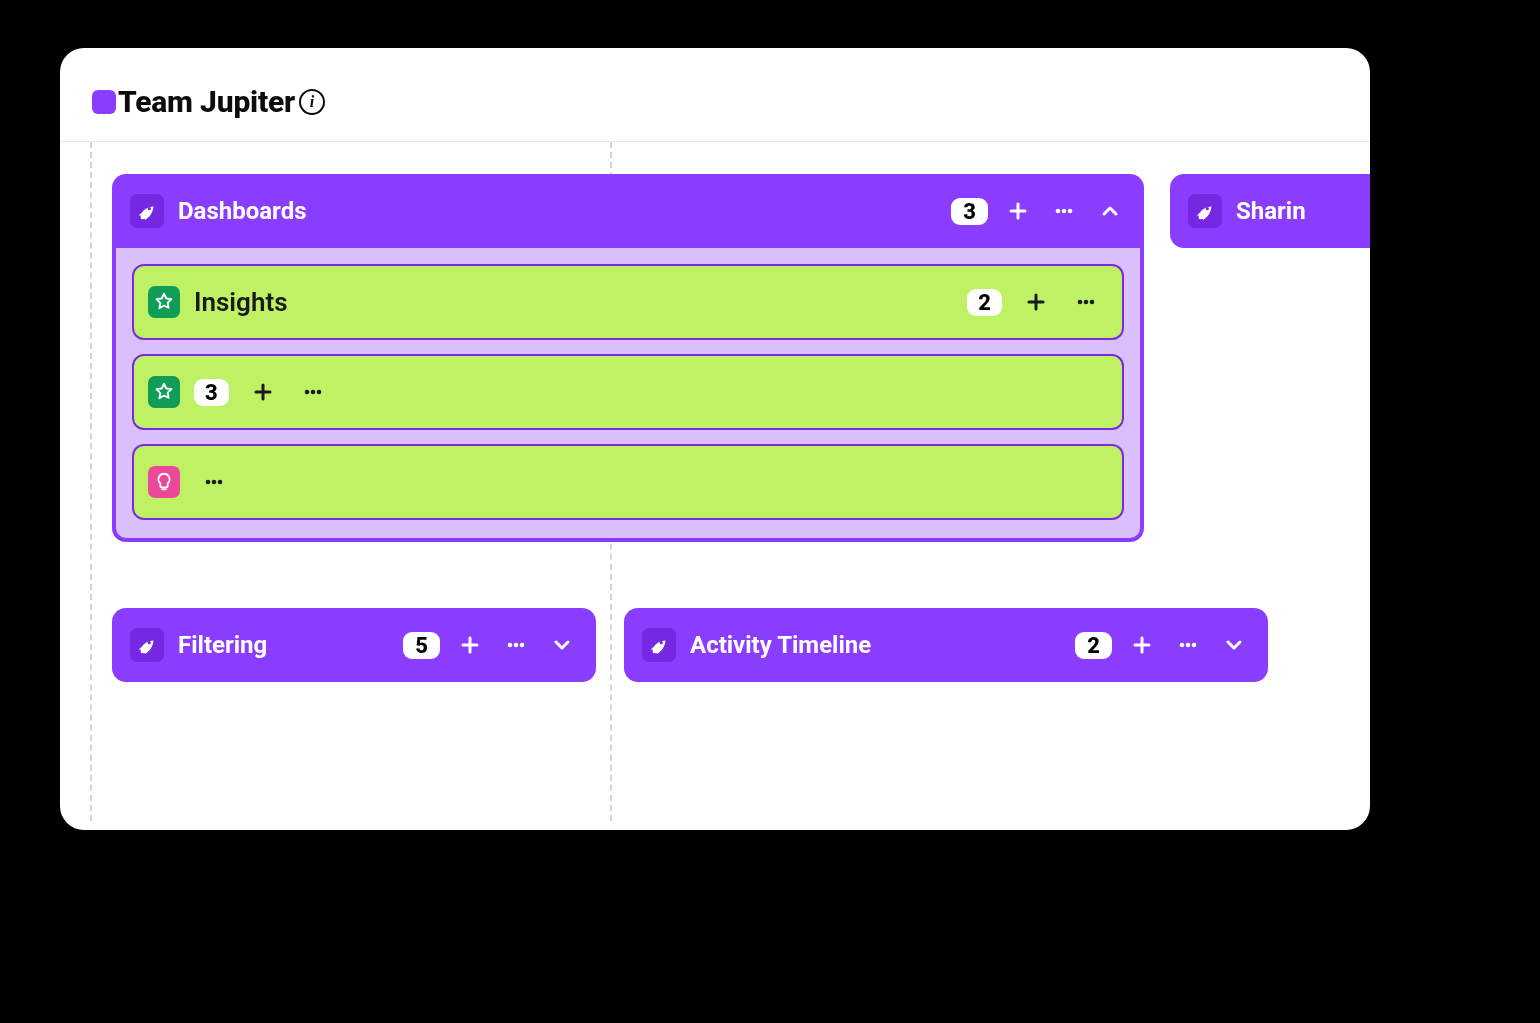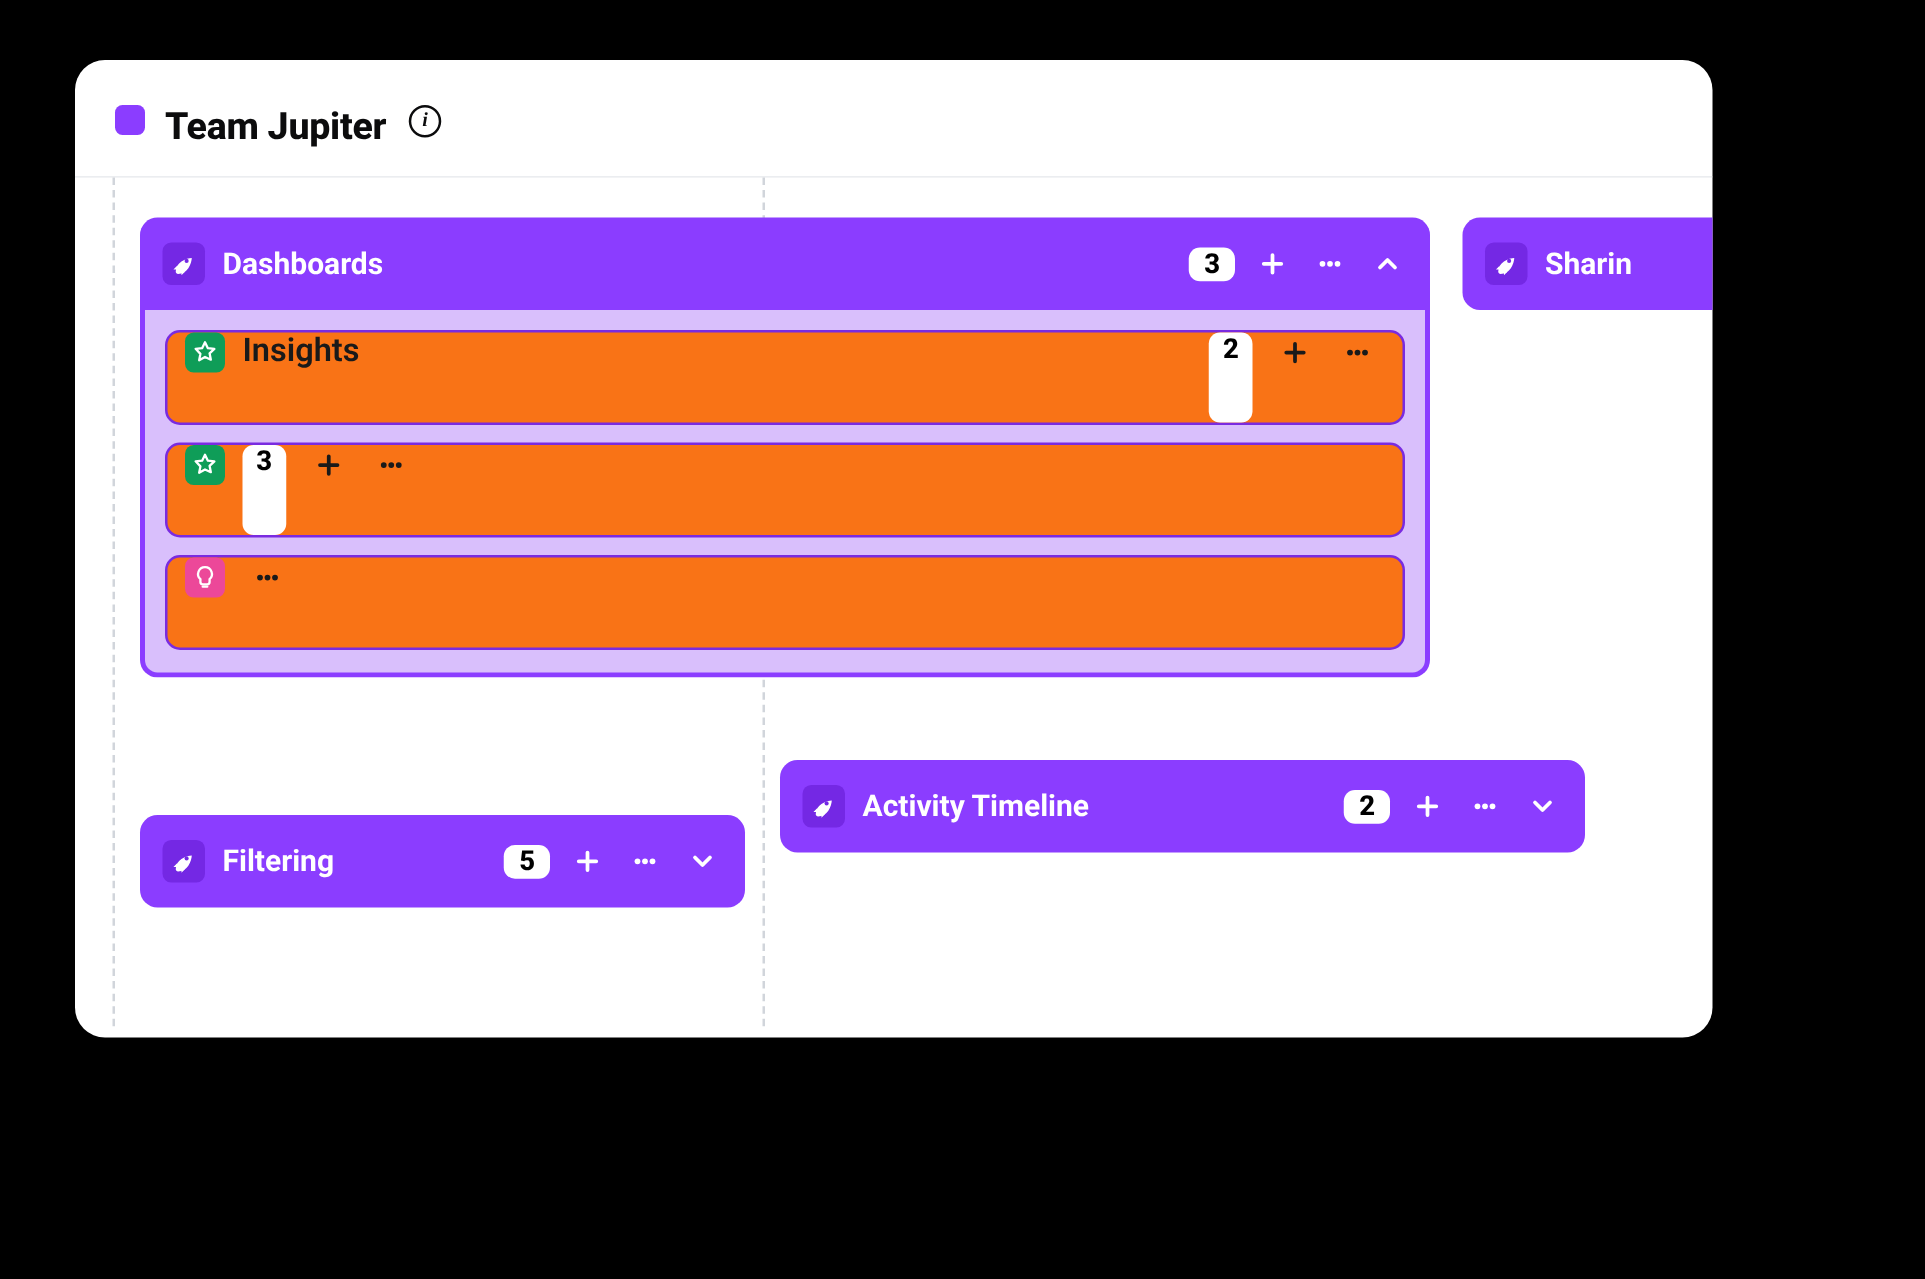--- a/index.html
+++ b/index.html
@@ -16,22 +16,22 @@
     top: 48px;
     width: 1310px;
     height: 782px;
     background: #fff;
     border-radius: 24px;
     box-shadow: 0 12px 40px rgba(0,0,0,.5);
     overflow: hidden;
   }
   .panel-header {
     display: flex;
-    align-items: flex-start;
-    gap: 16px;
+    align-items: center;
+    gap: 2px;
     padding: 36px 32px 22px 32px;
   }
   .team-dot {
     width: 24px; height: 24px;
     border-radius: 6px;
     background: #8b3dff;
     flex: 0 0 auto;
   }
   .team-title {
     font-size: 30px;
@@ -115,25 +115,26 @@
     background: #d9bffc;
     border: 4px solid #8b3dff;
     border-top: none;
     border-radius: 0 0 14px 14px;
     padding: 16px 16px 18px 16px;
     display: flex;
     flex-direction: column;
     gap: 14px;
   }
   .story {
-    background: #f97316;
+    background: #bef264;
     border: 2px solid #7a2be0;
     border-radius: 12px;
     height: 76px;
     display: flex;
+    align-items: center;
     padding: 0 20px 0 14px;
     gap: 14px;
   }
   .story-icon {
     width: 32px; height: 32px;
     border-radius: 7px;
     display: flex; align-items: center; justify-content: center;
     flex: 0 0 auto;
   }
   .story-icon.star { background: #0f9d58; }
@@ -158,21 +159,21 @@
     color: #1a1a1a;
     display: flex; align-items: center; justify-content: center;
     width: 32px; height: 32px;
     cursor: pointer;
     margin-left: 4px;
   }
 
   
   #epic-dashboards { left: 52px; top: 32px; width: 1032px; }
   #epic-sharing    { left: 1110px; top: 32px; width: 400px; } 
-  #epic-filtering  { left: 52px; top: 466px; width: 484px; margin-top: 44px; }
+  #epic-filtering  { left: 52px; top: 466px; width: 484px; }
   #epic-activity   { left: 564px; top: 466px; width: 644px; } 
 </style>
 </head>
 <body>
 
 <svg width="0" height="0" style="position:absolute">
   <defs>
     <g id="i-rocket">
       <path d="M5 19c0-4 2-7 5-9 3-2 7-3 9-3 0 2-1 6-3 9-2 3-5 5-9 5-1 0-2-1-2-2z" fill="#fff"></path>
       <circle cx="14.5" cy="9.5" r="1.8" fill="#7428e4"></circle>

